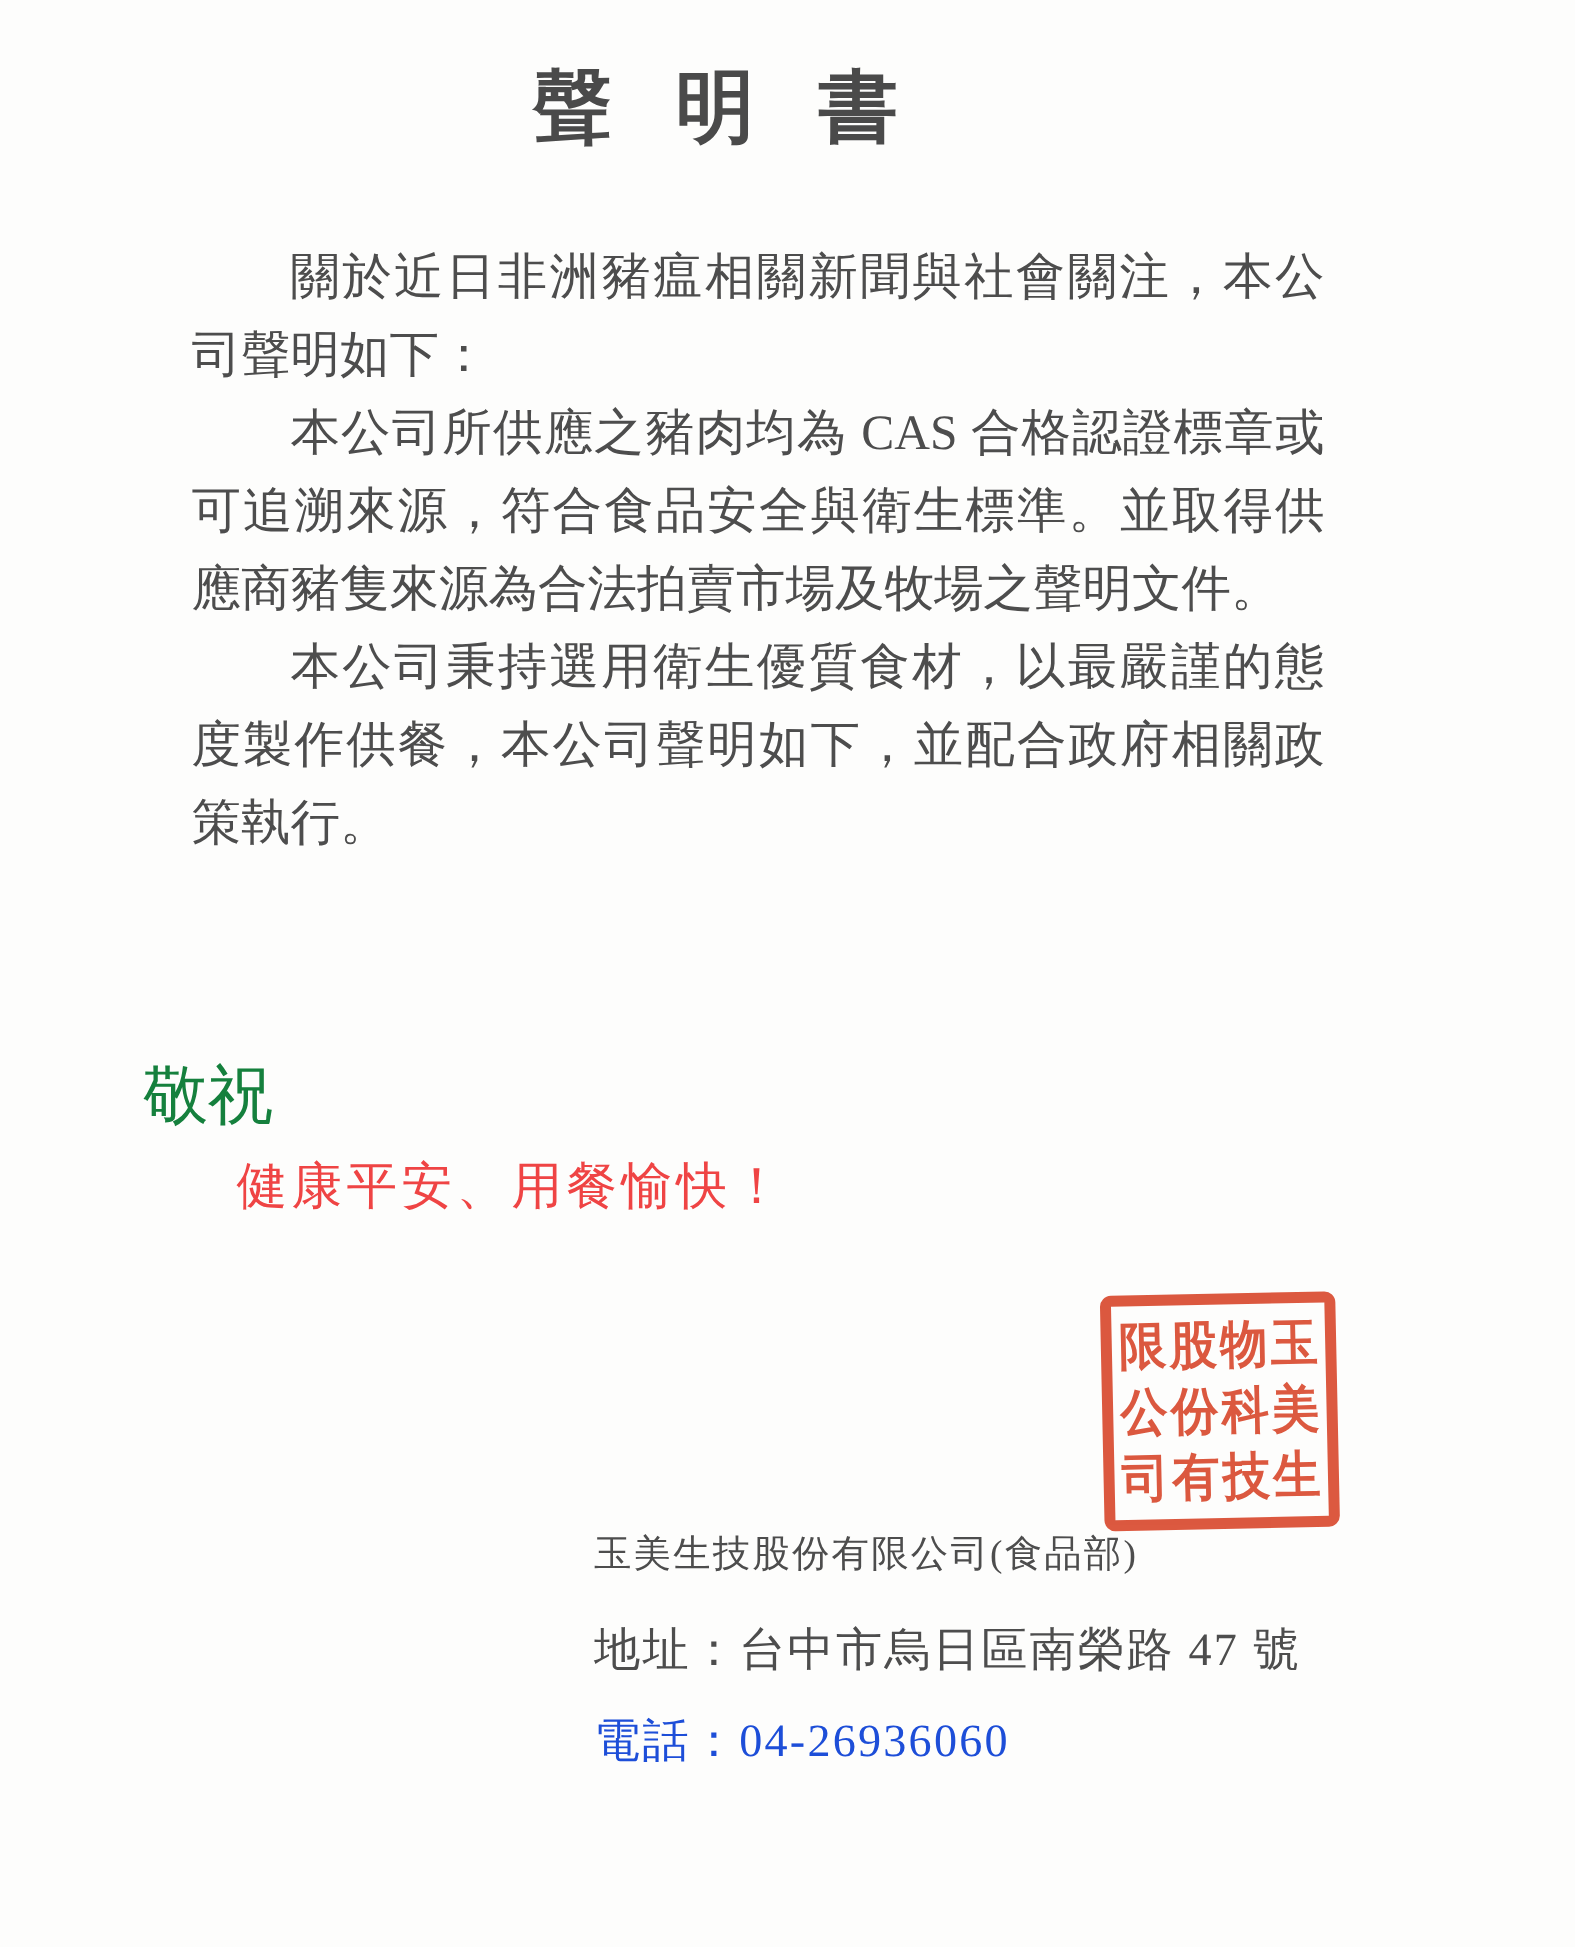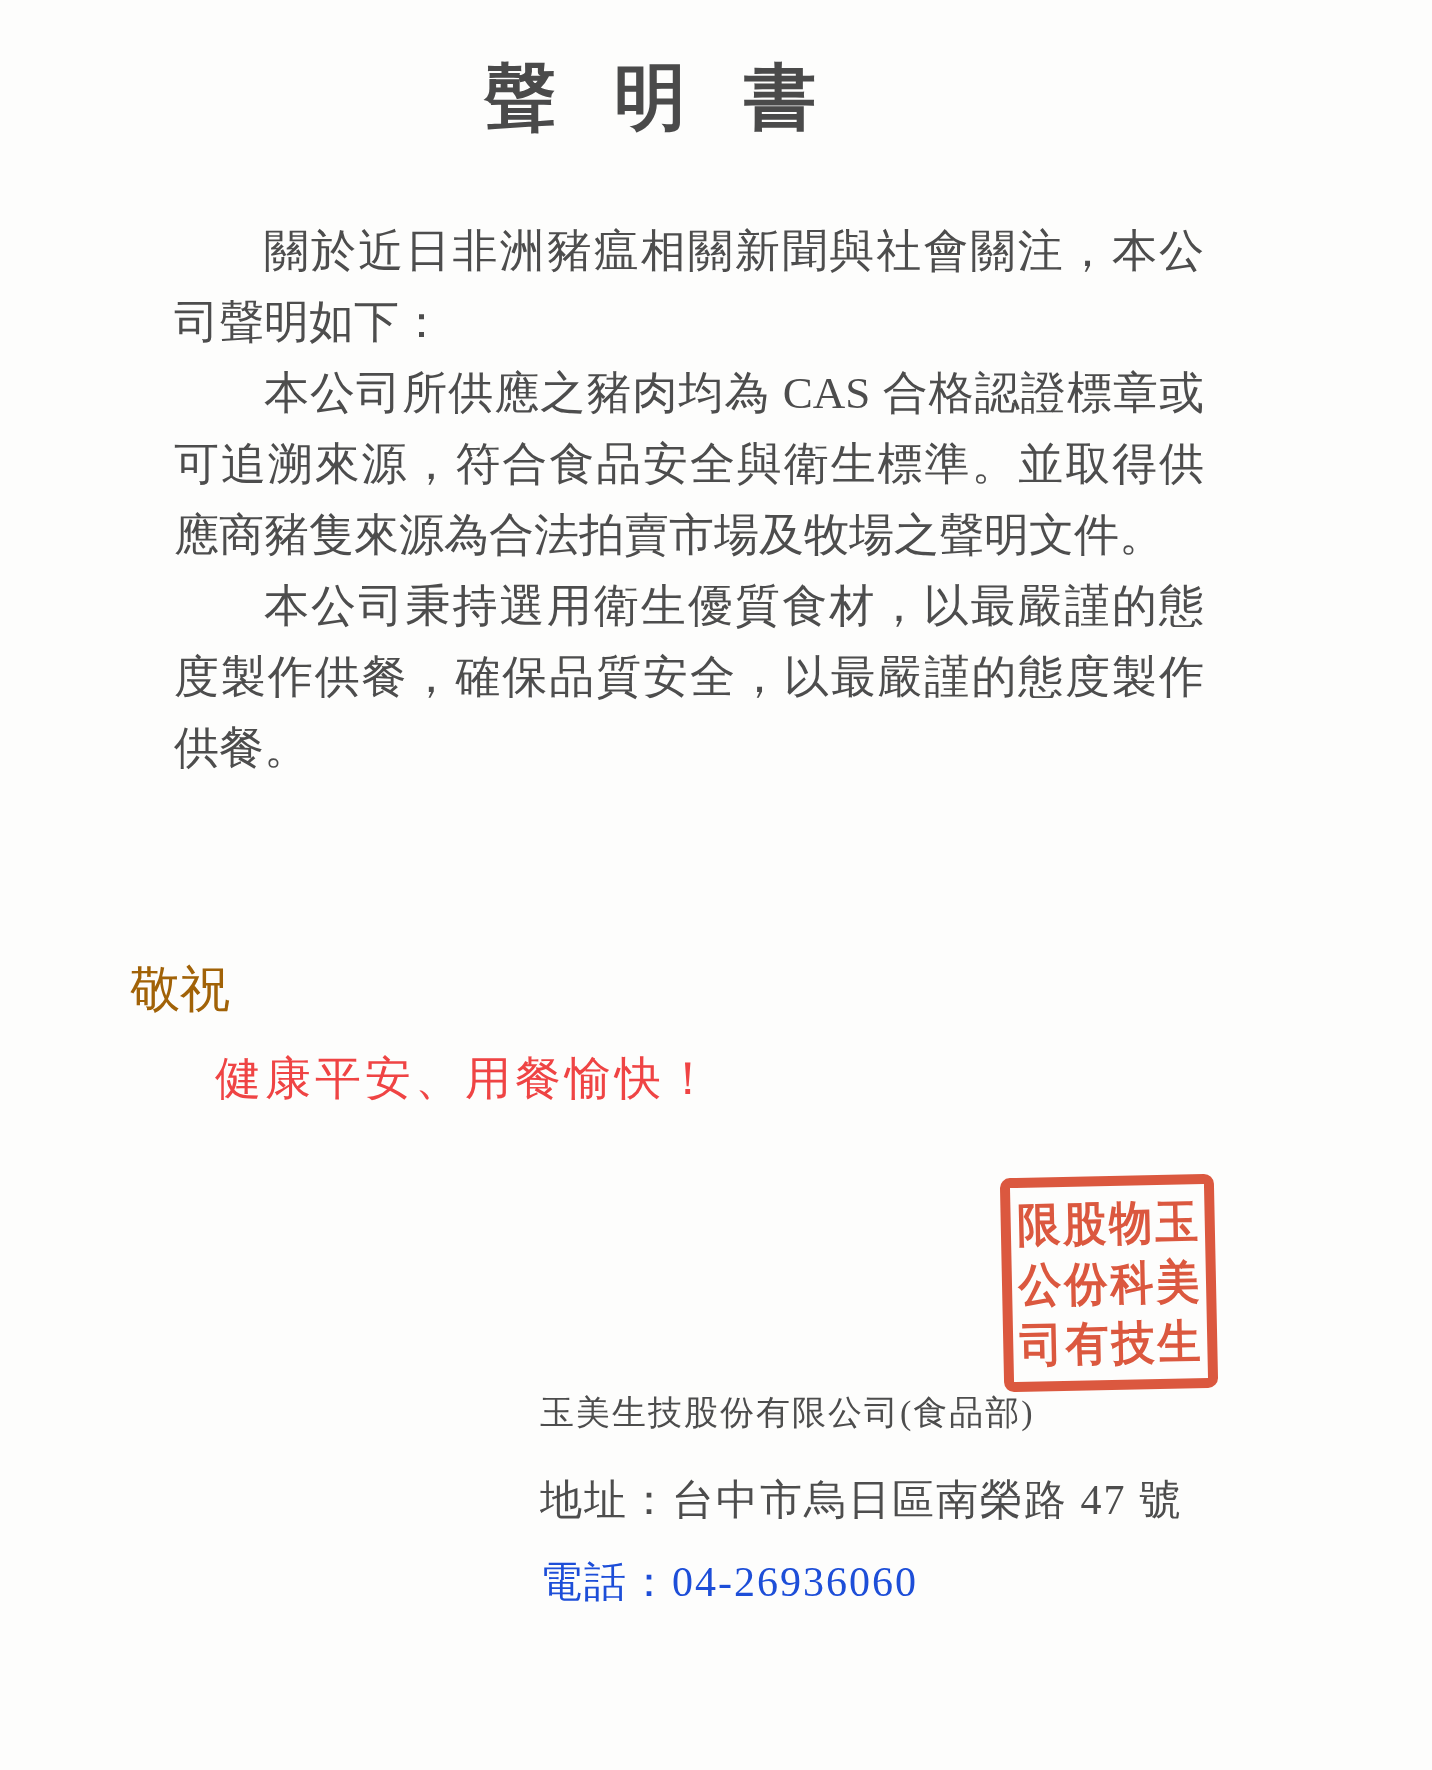--- a/index.html
+++ b/index.html
@@ -41,22 +41,22 @@
     text-justify: inter-ideograph;
     color: #4d4d4d;
     margin-left: 36px;
   }
   .body-text p { text-indent: 2em; }
   
   .salute {
     position: absolute;
     left: 130px;
     top: 956px;
-    font-size: 50px;
-    color: #a16207;
+    font-size: 59px;
+    color: #15803d;
   }
   .wish {
     position: absolute;
     left: 215px;
     top: 1048px;
     font-size: 46px;
     letter-spacing: 4px;
     color: #ef4444;
   }
   
@@ -149,21 +149,21 @@
 
 <div class="page">
 
   <div class="doc-title">
     <span>聲明書</span>
   </div>
 
   <div class="body-text">
     <p>關於近日非洲豬瘟相關新聞與社會關注，本公司聲明如下：</p>
     <p>本公司所供應之豬肉均為 CAS 合格認證標章或可追溯來源，符合食品安全與衛生標準。並取得供應商豬隻來源為合法拍賣市場及牧場之聲明文件。</p>
-    <p>本公司秉持選用衛生優質食材，以最嚴謹的態度製作供餐，確保品質安全，以最嚴謹的態度製作供餐。</p>
+    <p>本公司秉持選用衛生優質食材，以最嚴謹的態度製作供餐，本公司聲明如下，並配合政府相關政策執行。</p>
   </div>
 
   <div class="salute">敬祝</div>
   <div class="wish">健康平安、用餐愉快！</div>
 
   <div class="company-seal">
     <div class="seal-grid">
       <span class="seal-char">玉</span>
       <span class="seal-char">美</span>
       <span class="seal-char">生</span>

